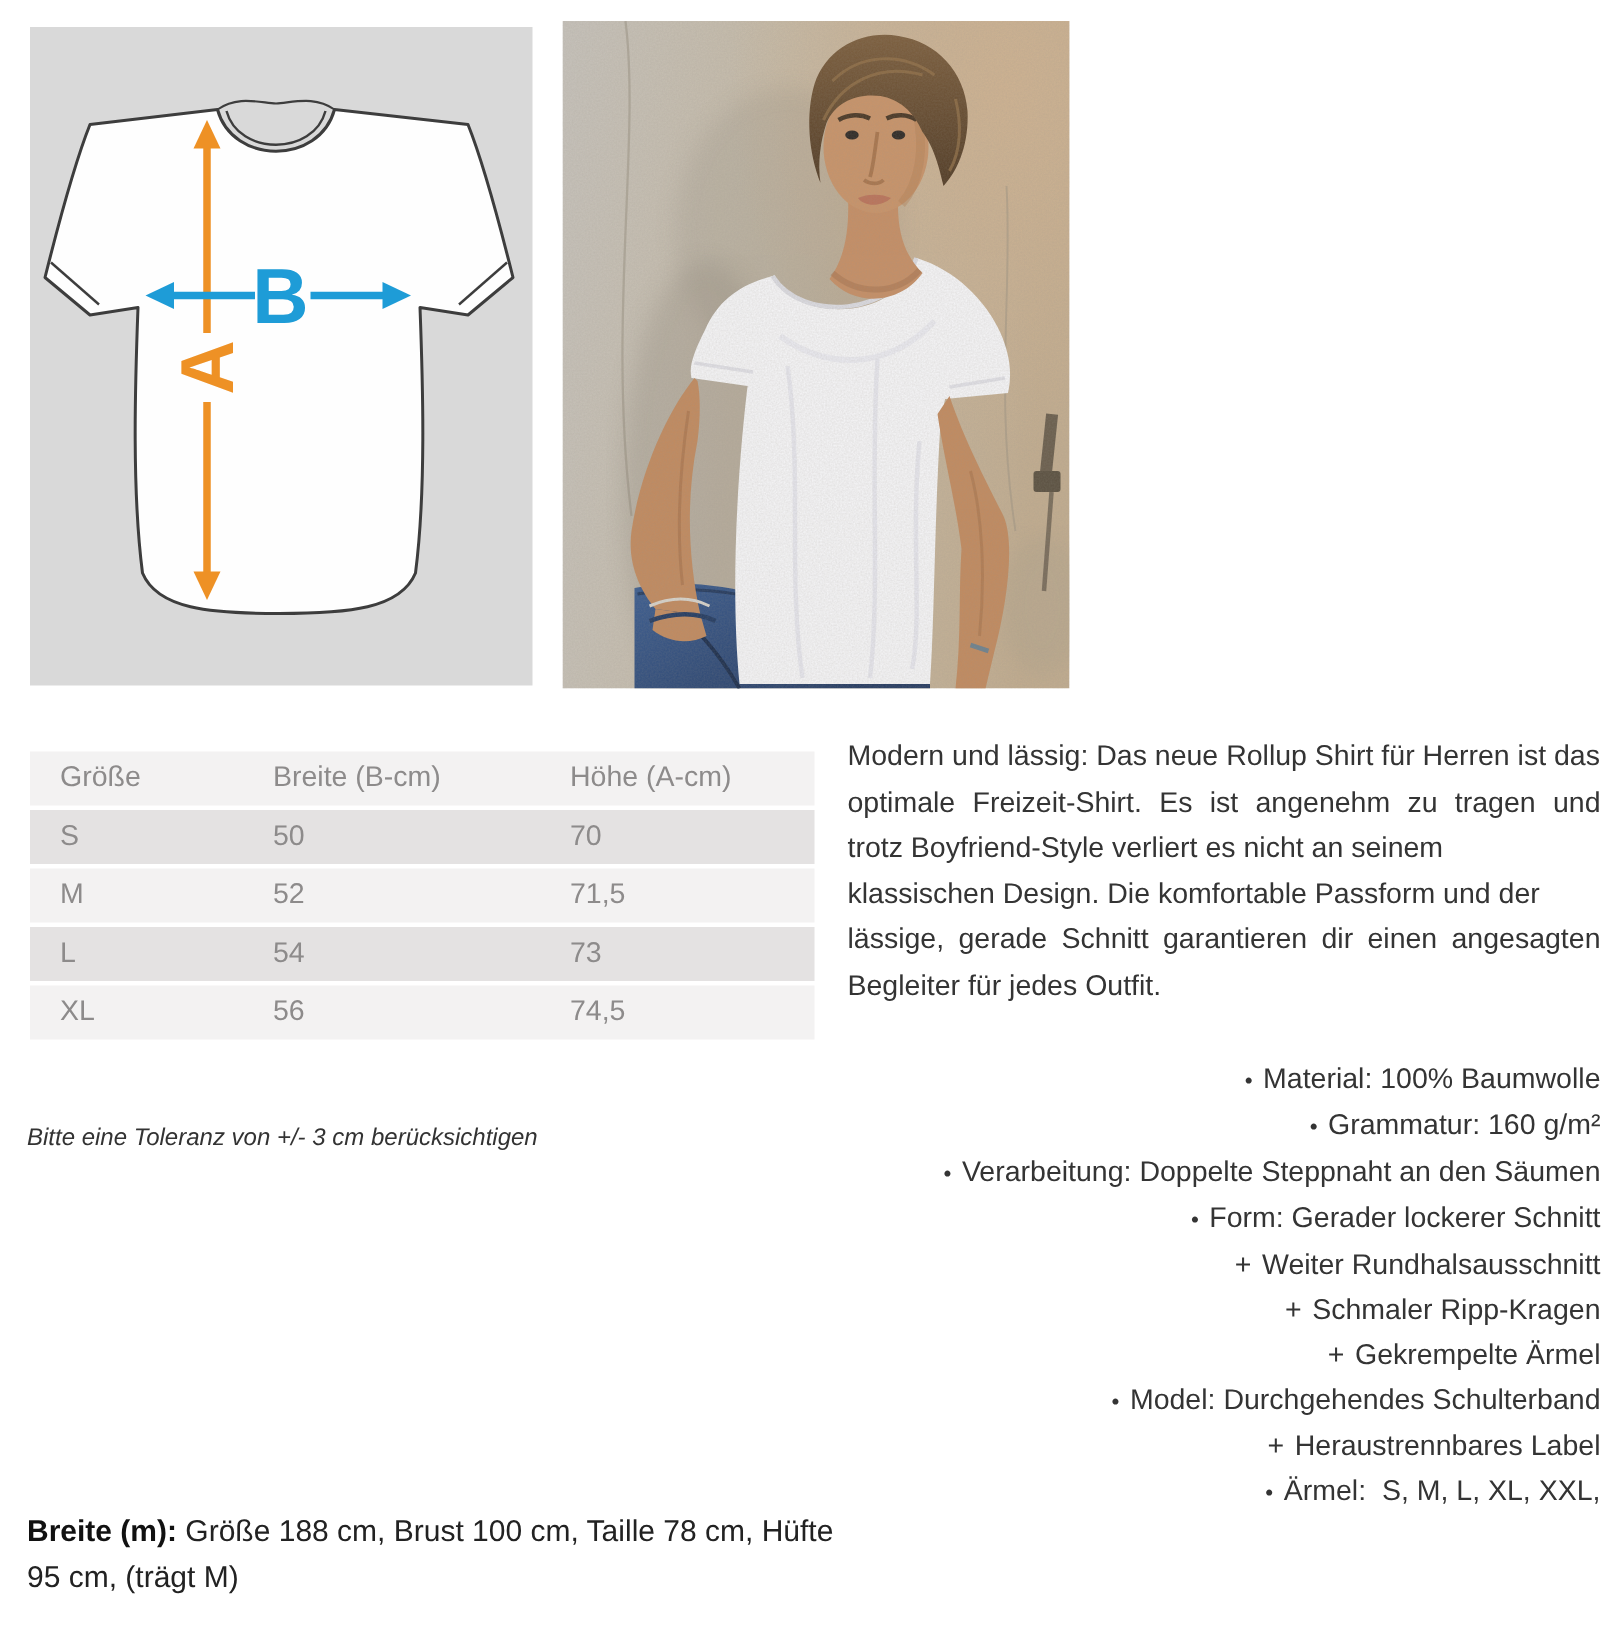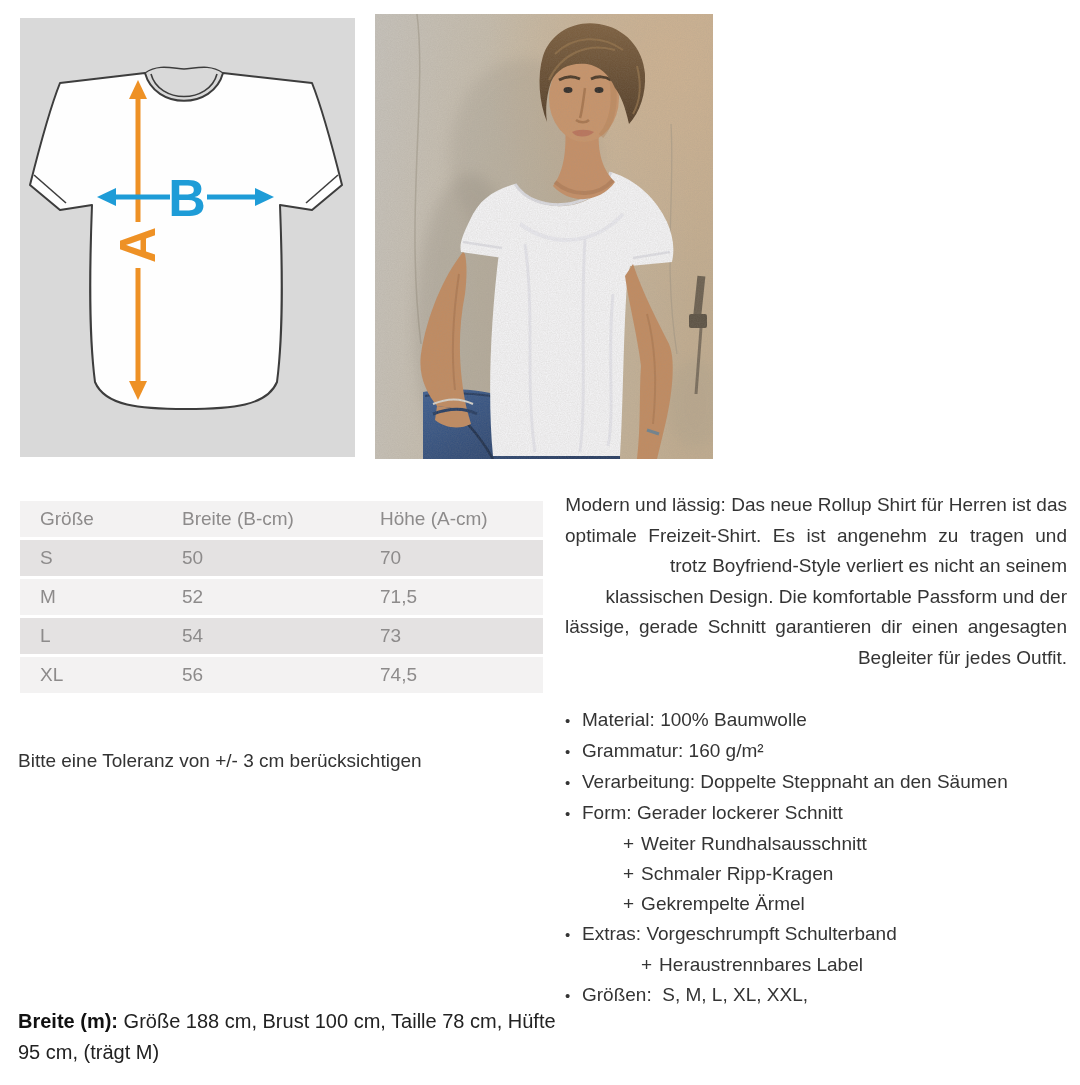--- a/index.html
+++ b/index.html
@@ -48,22 +48,23 @@
   }
   table.size-table th:first-child, table.size-table td:first-child { padding-left: 20px; }
   table.size-table thead tr { background: #f3f2f2; }
   table.size-table tbody tr:nth-child(odd)  { background: #e4e2e2; }
   table.size-table tbody tr:nth-child(even) { background: #f3f2f2; }
 
   
   .tolerance {
     position: absolute;
     left: 18px; top: 750px;
-    font-size: 19px;
+    font-size: 16px;
     color: #333333;
+    font-style: italic;
   }
   .model-note {
     position: absolute;
     left: 18px; top: 1006px;
     width: 542px;
     font-size: 20px;
     line-height: 31px;
     color: #222222;
   }
   .model-note b { color: #111111; }
@@ -73,32 +74,32 @@
     position: absolute;
     left: 565px; top: 490px;
     width: 502px;
     font-size: 19px;
     color: #343434;
   }
   .desc-line {
     margin: 0;
     line-height: 30.5px;
     white-space: nowrap;
-    text-align: right;
   }
   .desc-line.stretch {
     white-space: normal;
     width: 502px;
     text-align: justify;
     text-align-last: justify;
   }
   .features { margin-top: 32px; }
   .feat {
     line-height: 30px;
     white-space: nowrap;
+    text-align: right;
   }
   .feat .marker { display:inline-block; margin-right: 7px; }
   .feat .m-bullet { font-size: 15px; width: 10px; }
   .feat .m-plus  { font-size: 19px; }
   .feat.sub1 { padding-left: 58px; }
   .feat.sub2 { padding-left: 76px; }
   .feat-text { white-space: pre; }
 </style>
 </head>
 <body>
@@ -328,27 +329,27 @@
       <div class="feat sub1">
         <span class="marker m-plus">+</span><span class="feat-text">Weiter Rundhalsausschnitt</span>
       </div>
       <div class="feat sub1">
         <span class="marker m-plus">+</span><span class="feat-text">Schmaler Ripp-Kragen</span>
       </div>
       <div class="feat sub1">
         <span class="marker m-plus">+</span><span class="feat-text">Gekrempelte Ärmel</span>
       </div>
       <div class="feat">
-        <span class="marker m-bullet">•</span><span class="feat-text">Extras: Vorgeschrumpft Schulterband</span>
+        <span class="marker m-bullet">•</span><span class="feat-text">Model: Durchgehendes Schulterband</span>
       </div>
       <div class="feat sub2">
         <span class="marker m-plus">+</span><span class="feat-text">Heraustrennbares Label</span>
       </div>
       <div class="feat">
-        <span class="marker m-bullet">•</span><span class="feat-text">Größen:  S, M, L, XL, XXL,</span>
+        <span class="marker m-bullet">•</span><span class="feat-text">Ärmel:  S, M, L, XL, XXL,</span>
       </div>
     </div>
   </div>
 
   <div class="model-note">
     <b>Breite (m):</b><span> Größe 188 cm, Brust 100 cm, Taille 78 cm, Hüfte 95 cm, (trägt M)</span>
   </div>
 
 </div>
 

